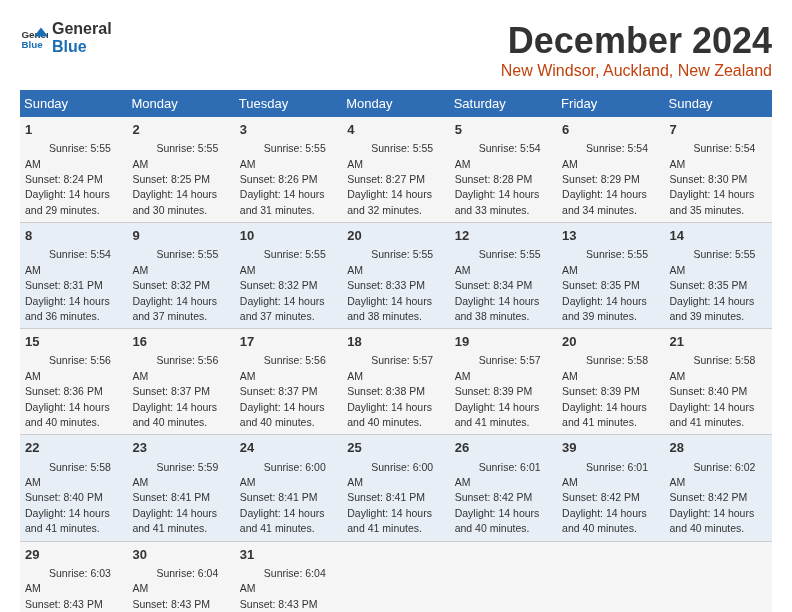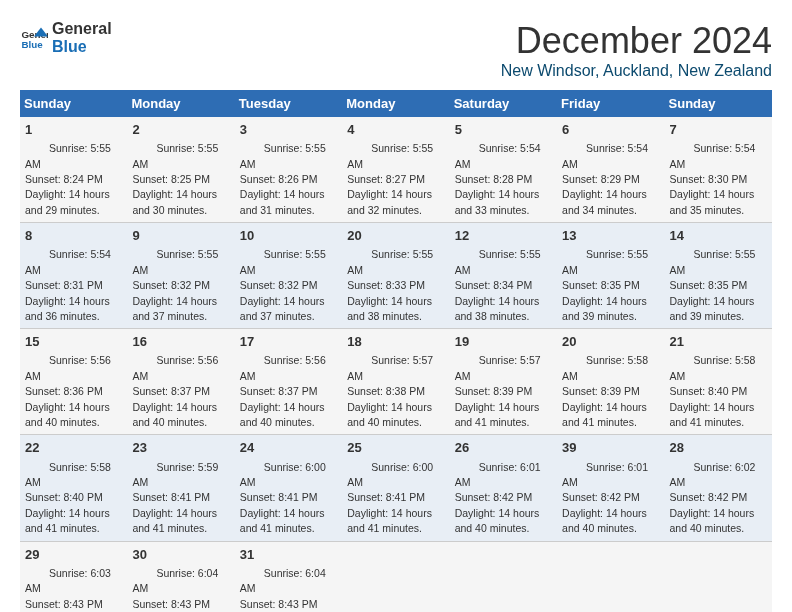--- a/index.html
+++ b/index.html
@@ -23,39 +23,39 @@
     }
     .logo-icon {
       width: 28px;
       height: 28px;
     }
     .title-area {
       text-align: right;
     }
     .main-title {
       font-size: 36px;
-      font-weight: normal;
+      font-weight: bold;
       color: #333;
     }
     .subtitle {
       font-size: 16px;
-      color: #0c4a6e;
+      color: #c2410c;
     }
     table {
       width: 100%;
       border-collapse: collapse;
       font-size: 11px;
     }
     thead th {
       background-color: #2e6db4;
       color: #fff;
       padding: 6px 4px;
       text-align: left;
       font-size: 13px;
-      font-weight: bold;
+      font-weight: normal;
     }
     tbody tr {
       border-bottom: 1px solid #ccc;
     }
     tbody tr:nth-child(odd) {
       background-color: #f5f5f5;
     }
     tbody tr:nth-child(even) {
       background-color: #e8eef5;
     }

